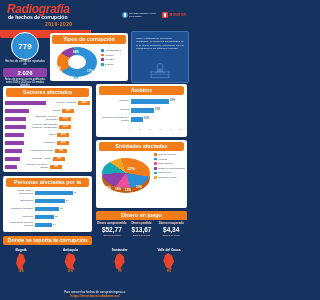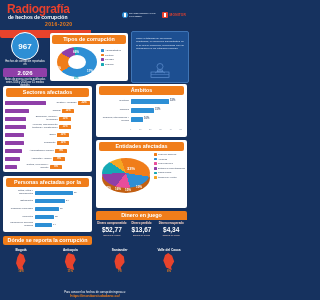--- a/index.html
+++ b/index.html
@@ -6,21 +6,21 @@
   body{
     width:190px;height:300px;overflow:hidden;
     background:#16325f;
     font-family:"Liberation Sans",sans-serif;
     -webkit-font-smoothing:antialiased;
   }
   .page{position:relative;width:190px;height:300px;background:#16325f;}
 
   
   .header{position:absolute;left:0;top:0;width:190px;height:30px;background:#16325f;}
-  .title-main{position:absolute;left:7px;top:3px;font-size:12px;font-weight:bold;color:#e8402c;letter-spacing:-.3px;line-height:12px;}
+  .title-main{position:absolute;left:7px;top:3px;font-size:12px;font-weight:bold;color:#e8402c;letter-spacing:-.3px;line-height:12px;font-style:italic;}
   .title-sub{position:absolute;left:8px;top:15px;font-size:5px;font-weight:bold;color:#ffffff;line-height:5px;}
   .title-years{position:absolute;left:45px;top:21px;font-size:5px;font-weight:bold;color:#f07d1a;letter-spacing:.4px;}
   .logos{position:absolute;right:4px;top:12px;display:flex;align-items:center;gap:5px;}
   .logo{display:flex;align-items:center;gap:1.5px;}
   .logo-mark{width:6px;height:6px;border-radius:50%;background:#2d8fd5;position:relative;}
   .logo-mark.red{background:#e8402c;border-radius:1px;}
   .logo-mark:after{content:"";position:absolute;left:2px;top:1px;width:2px;height:4px;background:#fff;}
   .logo-txt{font-size:2.4px;font-weight:bold;color:#cfd9e8;line-height:3px;max-width:28px;}
   .logo-txt.red{color:#e8402c;font-size:3.2px;letter-spacing:.2px;}
 
@@ -147,21 +147,21 @@
         <span class="logo-mark"></span>
         <span class="logo-txt">TRANSPARENCIA POR COLOMBIA</span>
       </div>
       <div class="logo">
         <span class="logo-mark red"></span>
         <span class="logo-txt red">MONITOR</span>
       </div>
     </div>
   </div>
 
-  <div class="circle967">967</div>
+  <div class="circle967">779</div>
   <div class="stat1-cap">Hechos de corrupción reportados en</div>
   <div class="box2026">2.026</div>
   <div class="stat2-cap">Notas de prensa escrita publicadas entre 2016 y 2020 por 41 medios digitales</div>
 
   <div class="panel tipos-panel"></div>
   <div class="bar-title tipos-title">Tipos de corrupción</div>
   <div class="donut-wrap">
     <div class="donut-shadow"></div>
     <div class="donut"></div>
     <span class="dlbl p1">66%</span>

